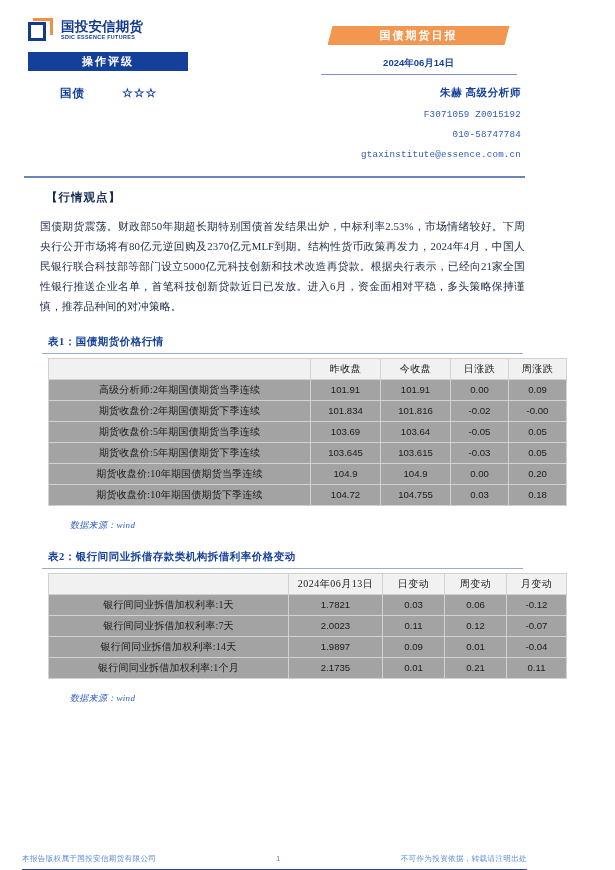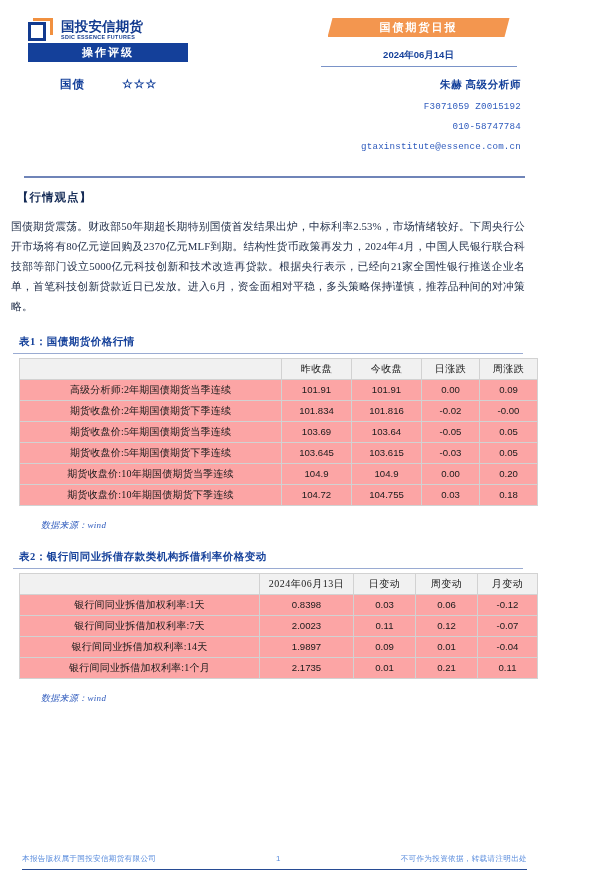--- a/index.html
+++ b/index.html
@@ -87,21 +87,21 @@
   .logo-en {
     font-family: "Liberation Sans", sans-serif;
     font-size: 5.4px;
     font-weight: bold;
     color: #123a8f;
     letter-spacing: 0.35px;
     margin-top: 1px;
   }
 
   .rating-bar {
-    margin-top: 0;
+    margin-top: 9px;
     width: 160px;
     height: 19px;
     background: #14409a;
     color: #ffffff;
     font-family: "Liberation Serif", serif;
     font-weight: bold;
     font-size: 11px;
     letter-spacing: 2px;
     text-align: center;
     line-height: 19px;
@@ -129,21 +129,21 @@
     position: absolute;
     right: 28px;
     top: 18px;
     width: 205px;
     text-align: center;
   }
   .report-ribbon {
     position: relative;
     height: 19px;
     width: 182px;
-    margin: 0 auto;
+    margin: 8px auto;
     background: #f3964f;
     color: #ffffff;
     font-weight: bold;
     font-size: 11px;
     letter-spacing: 2px;
     line-height: 19px;
     text-align: center;
     clip-path: polygon(5px 0, 100% 0, calc(100% - 5px) 100%, 0 100%);
   }
   .ribbon-tail-l, .ribbon-tail-r {
@@ -197,21 +197,21 @@
     left: 24px;
     right: 24px;
     top: 176px;
     height: 2px;
     background: #6f84b8;
   }
 
   
   .content {
     position: absolute;
-    left: 11px;
+    left: 40px;
     right: 24px;
     top: 190px;
   }
   .section-title {
     font-size: 11.5px;
     font-weight: bold;
     color: #142a55;
     letter-spacing: 1px;
     margin-left: 6px;
   }
@@ -239,21 +239,21 @@
   .table-title-rule {
     height: 1px;
     background: #9aabd2;
     margin: 0 2px 0 2px;
   }
   table.data-table {
     border-collapse: collapse;
     width: 518px;
     margin-left: 8px;
     margin-top: 4px;
-    background: #fca5a5;
+    background: #a3a3a3;
     table-layout: fixed;
   }
   table.data-table th,
   table.data-table td {
     border: 1px solid #d2d2d2;
     font-family: "Liberation Sans", sans-serif;
     font-size: 9.6px;
     color: #1a1a1a;
     height: 20px;
     padding: 0 4px;
@@ -456,21 +456,21 @@
             <th></th>
             <th>2024年06月13日</th>
             <th>日变动</th>
             <th>周变动</th>
             <th>月变动</th>
           </tr>
         </thead>
         <tbody>
           <tr>
             <td class="rowlabel">银行间同业拆借加权利率:1天</td>
-            <td>0.8398</td>
+            <td>1.7821</td>
             <td>0.03</td>
             <td>0.06</td>
             <td>-0.12</td>
           </tr>
           <tr>
             <td class="rowlabel">银行间同业拆借加权利率:7天</td>
             <td>2.0023</td>
             <td>0.11</td>
             <td>0.12</td>
             <td>-0.07</td>

